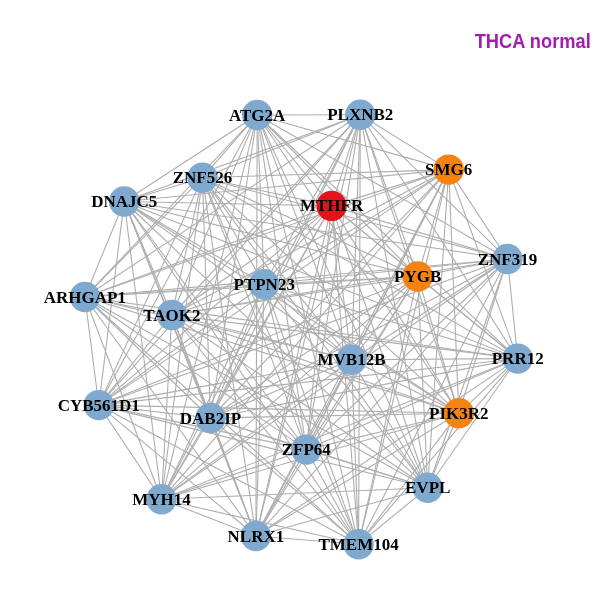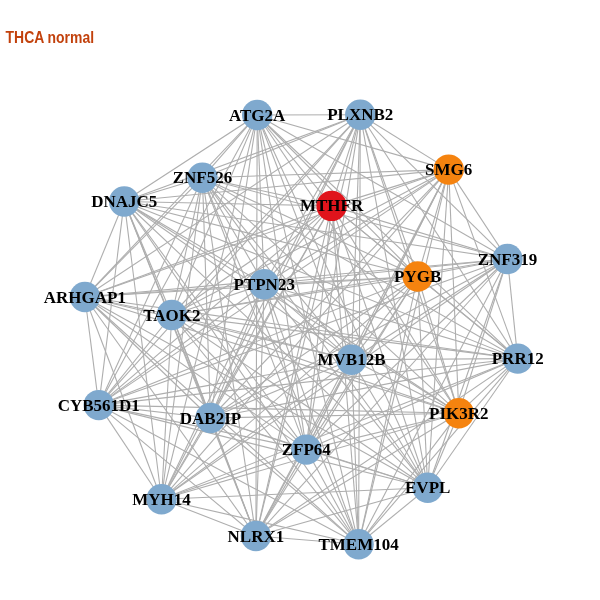--- a/index.html
+++ b/index.html
@@ -1,14 +1,14 @@
 <!DOCTYPE html>
 <html><head><meta charset="utf-8"><style>
 html,body{margin:0;padding:0;background:#ffffff;width:600px;height:600px;overflow:hidden}
-.title{position:absolute;left:-1px;top:29px;width:600px;text-align:left;font-family:"Liberation Sans",sans-serif;font-weight:bold;font-size:16px;color:#c2410c}
+.title{position:absolute;left:-1px;top:29px;width:600px;text-align:right;font-family:"Liberation Sans",sans-serif;font-weight:bold;font-size:21px;color:#a21caf}
 .title span{display:inline-block;transform:scaleX(0.87);transform-origin:center}
 svg text{font-family:"Liberation Serif",serif;font-weight:bold;font-size:17px;fill:#000;text-anchor:middle;dominant-baseline:central}
 svg line{stroke:#AEAEAE;stroke-width:1.1}
 </style></head><body>
 <div class="title"><span>THCA normal</span></div>
 <svg width="600" height="600" viewBox="0 0 600 600">
 <line x1="257.2" y1="115.0" x2="360.3" y2="114.8"></line>
 <line x1="257.2" y1="115.0" x2="448.7" y2="169.6"></line>
 <line x1="257.2" y1="115.0" x2="202.4" y2="177.7"></line>
 <line x1="257.2" y1="115.0" x2="124.2" y2="201.5"></line>

